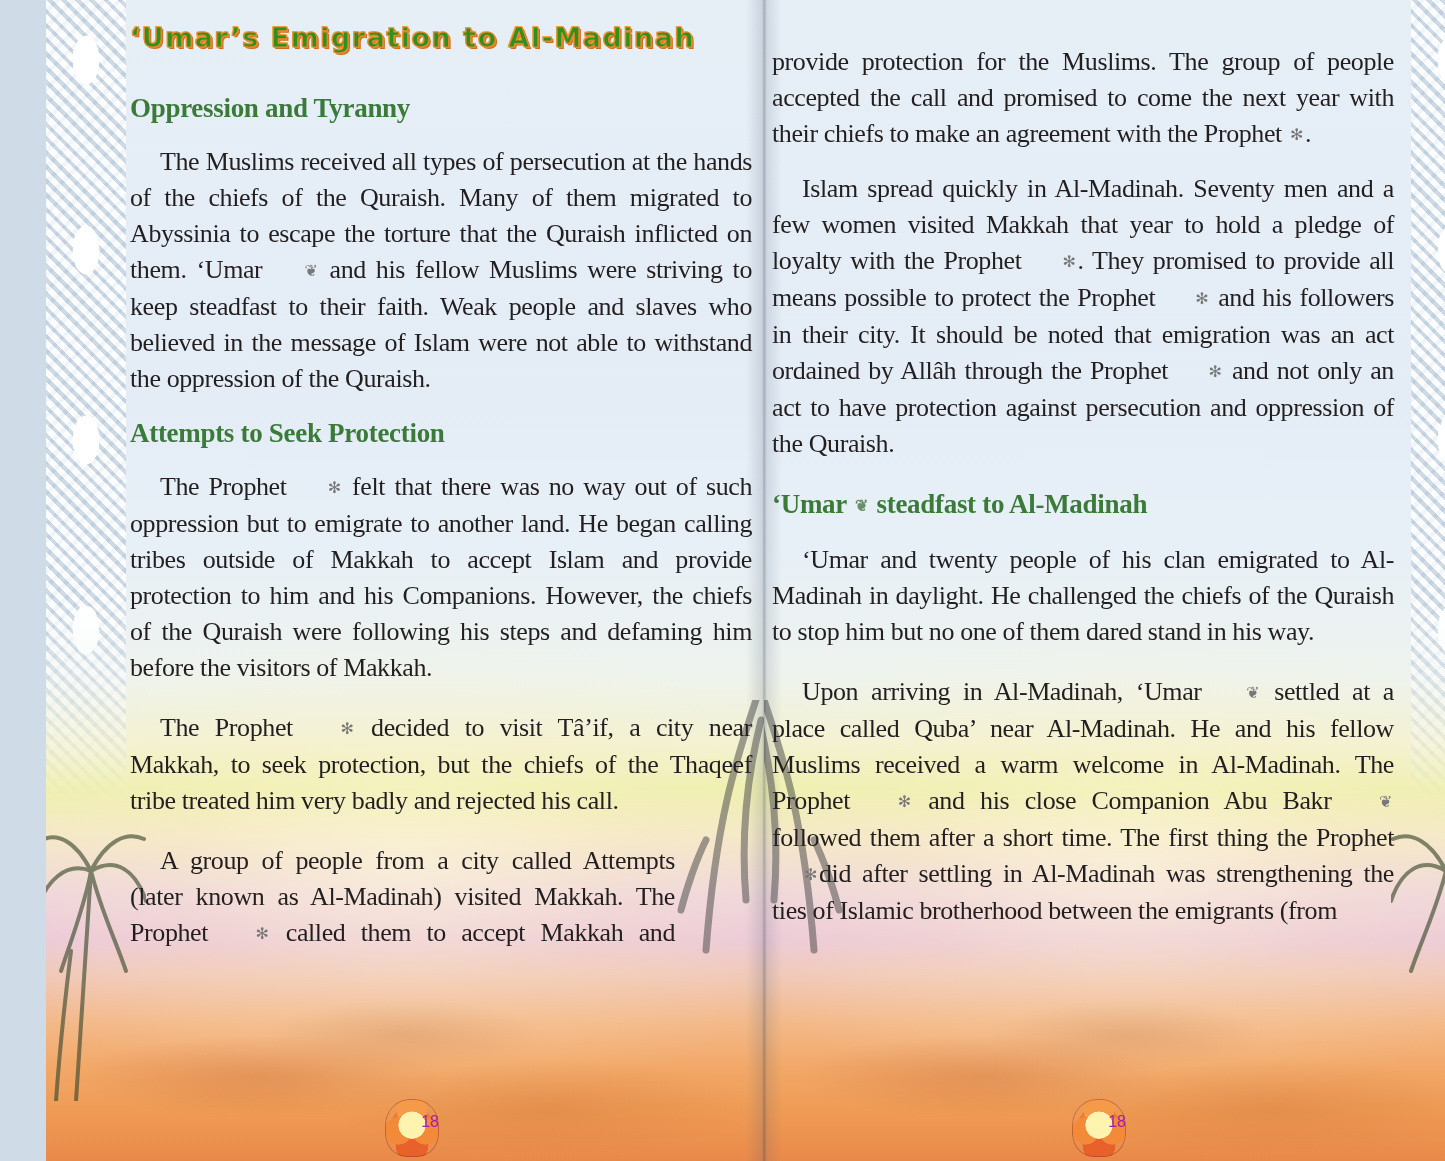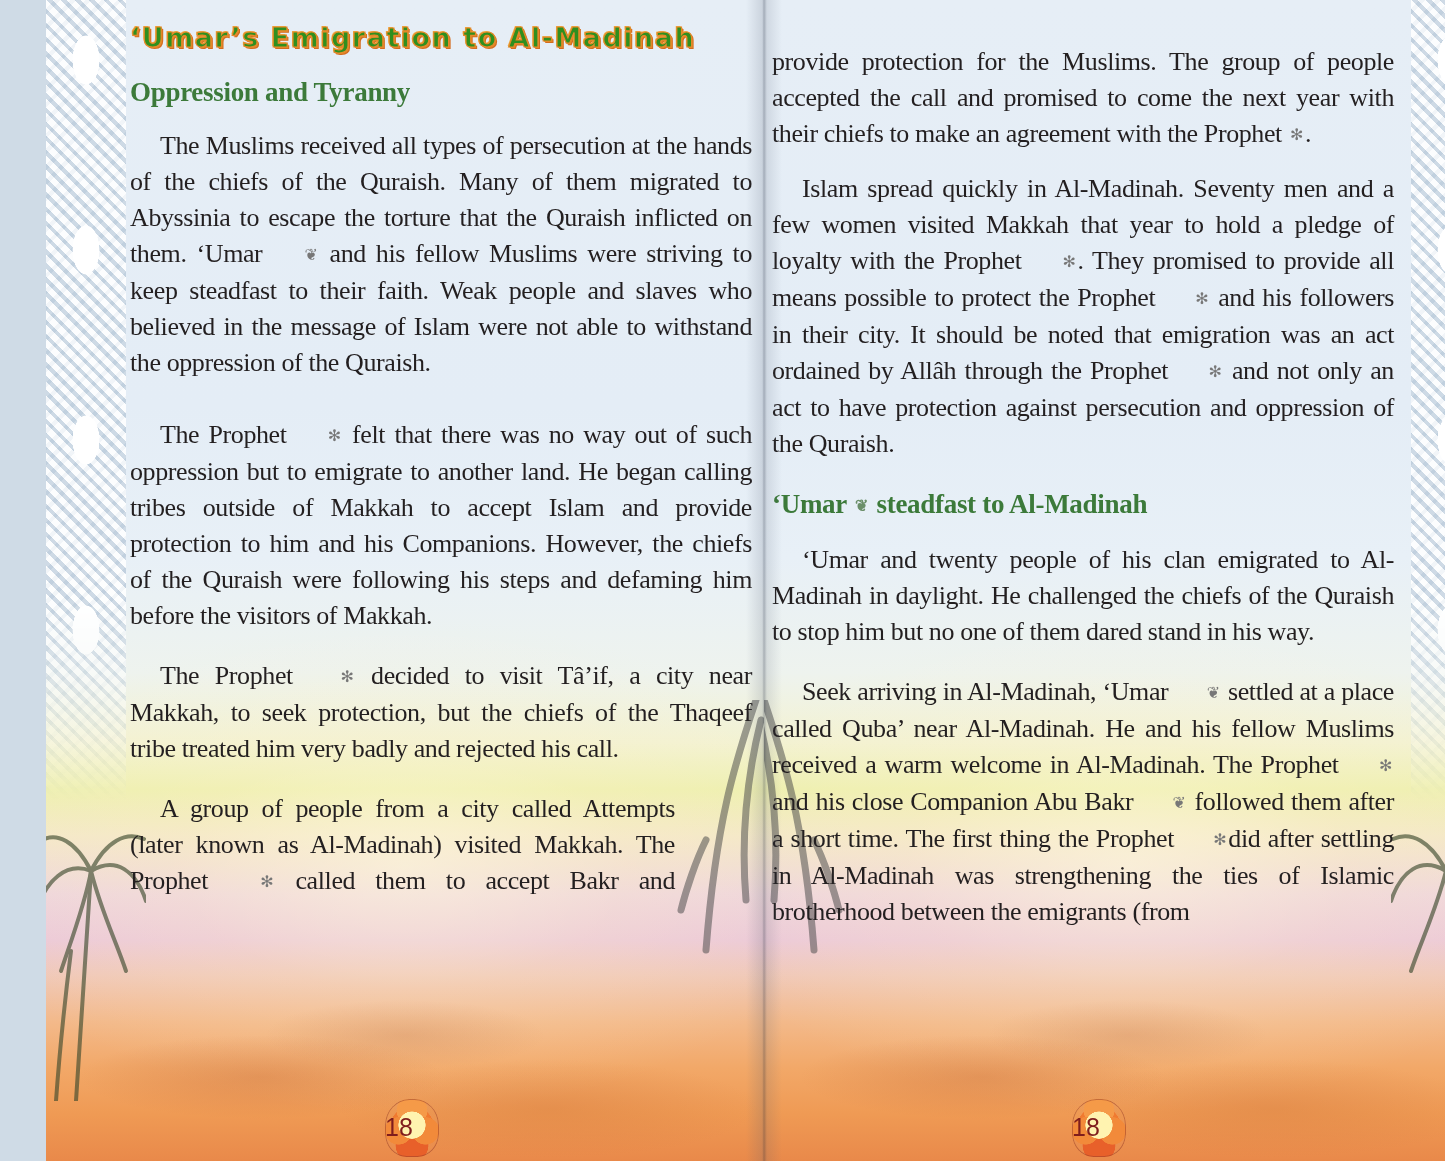--- a/index.html
+++ b/index.html
@@ -63,21 +63,21 @@
 
   
   .text-block {
     position: absolute;
     font-family: "Liberation Serif", "DejaVu Serif", serif;
     color: #231f20;
     font-size: 26px;
     line-height: 36px;
     letter-spacing: -0.4px;
   }
-  .left-text { left: 84px; top: 74px; width: 622px; }
+  .left-text { left: 84px; top: 90px; width: 622px; }
   .right-text { left: 8px; top: 44px; width: 622px; }
 
   .chapter-title {
     position: absolute; left: 84px; top: 22px;
     font-family: "DejaVu Sans", "Liberation Sans", sans-serif;
     font-weight: bold; font-size: 27px; letter-spacing: 1.5px;
     color: #2f8f1f;
     -webkit-text-stroke: 1.2px #e58a2a;
     text-shadow: 1px 1px 0 #e58a2a, -1px -1px 0 #f2b24a, 2px 2px 0 #d46c1f;
   }
@@ -108,23 +108,23 @@
     background:
       radial-gradient(circle at 50% 45%, #fff3b0 0 32%, rgba(0,0,0,0) 33%),
       radial-gradient(circle at 25% 55%, #f28a3a 0 26%, rgba(0,0,0,0) 27%),
       radial-gradient(circle at 75% 55%, #f28a3a 0 26%, rgba(0,0,0,0) 27%),
       radial-gradient(circle at 50% 20%, #f59a48 0 28%, rgba(0,0,0,0) 29%),
       radial-gradient(circle at 50% 80%, #e8602a 0 30%, rgba(0,0,0,0) 31%),
       radial-gradient(circle at 50% 50%, #f07a30 0 55%, rgba(0,0,0,0) 56%);
     box-shadow: 0 0 0 1px rgba(150,60,40,0.5) inset;
   }
   .page-badge .num {
-    position: absolute; left: 0; right: 0; top: 14px; text-align: left;
+    position: absolute; left: 0; right: 0; top: 14px; text-align: right;
     font-family: "Liberation Sans", "DejaVu Sans", sans-serif;
-    font-size: 25px; color: #7f1d1d;
+    font-size: 16px; color: #a21caf;
   }
   .badge-left { left: 339px; }
   .badge-right { left: 308px; }
 </style>
 </head>
 <body>
 
 <div class="spread">
 
   <div class="page page-left">
@@ -157,37 +157,38 @@
 
     <div class="text-block left-text">
       <div class="section-heading">Oppression and Tyranny</div>
       <div class="gap-s"></div>
       <p class="para">
         <span>The Muslims received all types of persecution at the hands of the chiefs of the Quraish. Many of them migrated to Abyssinia to escape the torture that the Quraish inflicted on them. ‘Umar</span>
         <span class="honorific">❦</span>
         <span>and his fellow Muslims were striving to keep steadfast to their faith. Weak people and slaves who believed in the message of Islam were not able to withstand the oppression of the Quraish.</span>
       </p>
       <div class="gap-s"></div>
+      <div class="section-heading">Attempts to Seek Protection</div>
       <div class="gap-s"></div>
       <p class="para">
         <span>The Prophet</span>
         <span class="honorific">✻</span>
         <span>felt that there was no way out of such oppression but to emigrate to another land. He began calling tribes outside of Makkah to accept Islam and provide protection to him and his Companions. However, the chiefs of the Quraish were following his steps and defaming him before the visitors of Makkah.</span>
       </p>
       <div class="gap-m"></div>
       <p class="para">
         <span>The Prophet</span>
         <span class="honorific">✻</span>
         <span>decided to visit Tâ’if, a city near Makkah, to seek protection, but the chiefs of the Thaqeef tribe treated him very badly and rejected his call.</span>
       </p>
       <div class="gap-m"></div>
       <p class="para last-line-justify" style="width:545px;">
         <span>A group of people from a city called Attempts (later known as Al-Madinah) visited Makkah. The Prophet</span>
         <span class="honorific">✻</span>
-        <span>called them to accept Bakr and</span>
+        <span>called them to accept Makkah and</span>
       </p>
     </div>
 
     <div class="page-badge badge-left">
       <div class="rose"></div>
       <div class="num">18</div>
     </div>
   </div>
 
   <div class="page page-right">
@@ -233,21 +234,21 @@
       <div class="gap-m"></div>
       <div class="section-heading">
         <span>‘Umar</span>
         <span class="honorific" style="color:#6b8f6a;">❦</span>
         <span>steadfast to Al-Madinah</span>
       </div>
       <div class="gap-s"></div>
       <p class="para">‘Umar and twenty people of his clan emigrated to Al-Madinah in daylight. He challenged the chiefs of the Quraish to stop him but no one of them dared stand in his way.</p>
       <div class="gap-m"></div>
       <p class="para">
-        <span>Seek arriving in Al-Madinah, ‘Umar</span>
+        <span>Upon arriving in Al-Madinah, ‘Umar</span>
         <span class="honorific">❦</span>
         <span>settled at a place called Quba’ near Al-Madinah. He and his fellow Muslims received a warm welcome in Al-Madinah. The Prophet</span>
         <span class="honorific">✻</span>
         <span>and his close Companion Abu Bakr</span>
         <span class="honorific">❦</span>
         <span>followed them after a short time. The first thing the Prophet</span>
         <span class="honorific">✻</span><span>did after settling in Al-Madinah was strengthening the ties of Islamic brotherhood between the emigrants (from</span>
       </p>
     </div>
 

